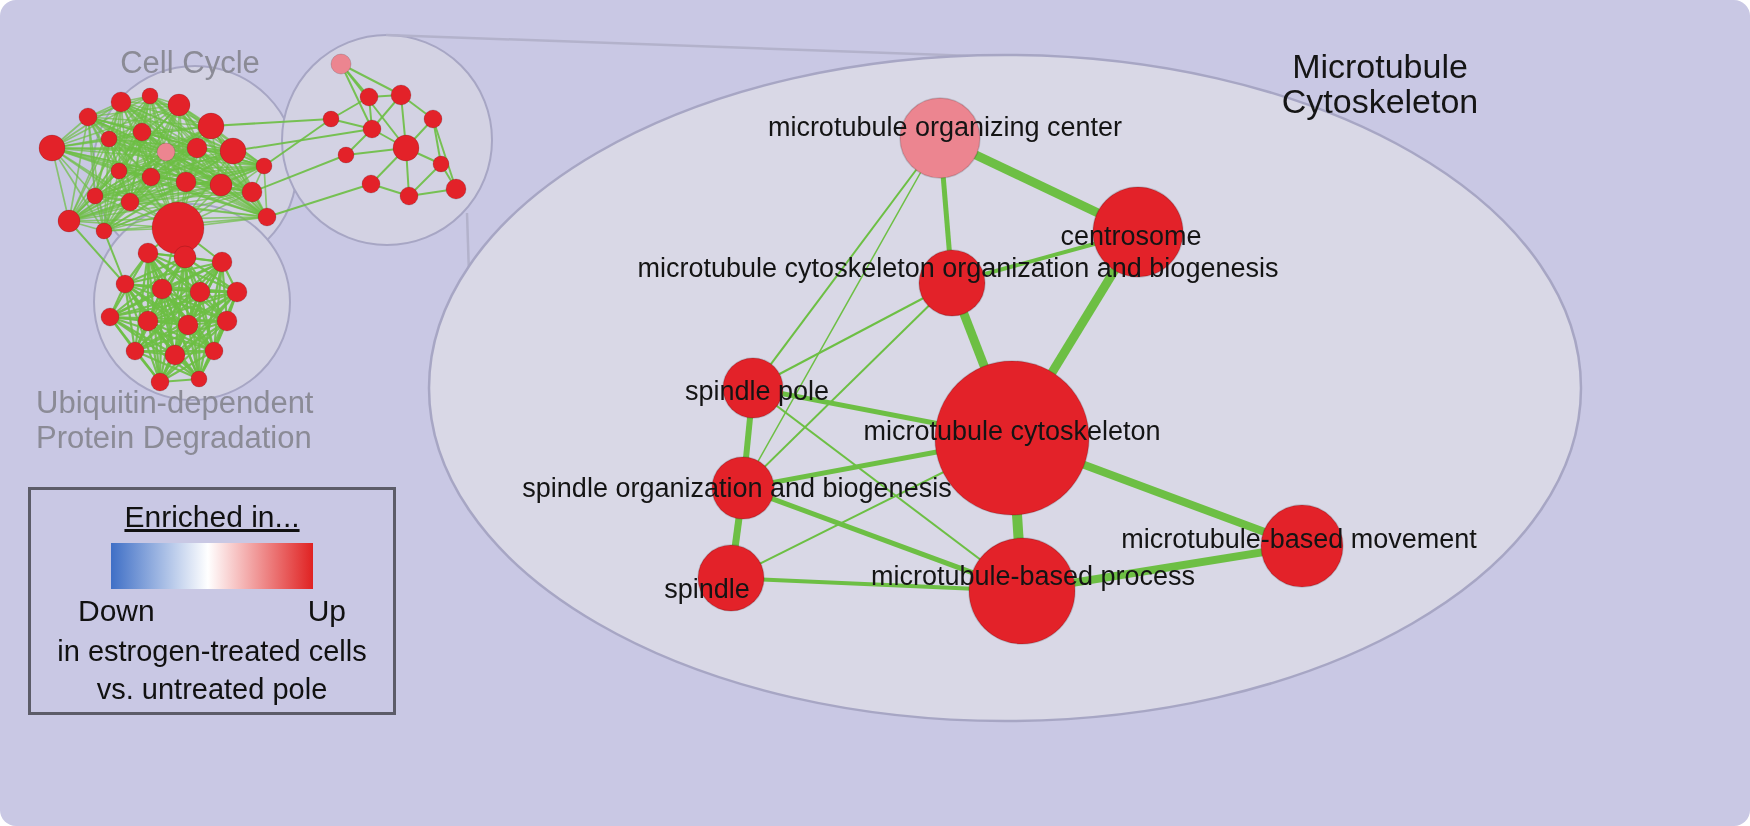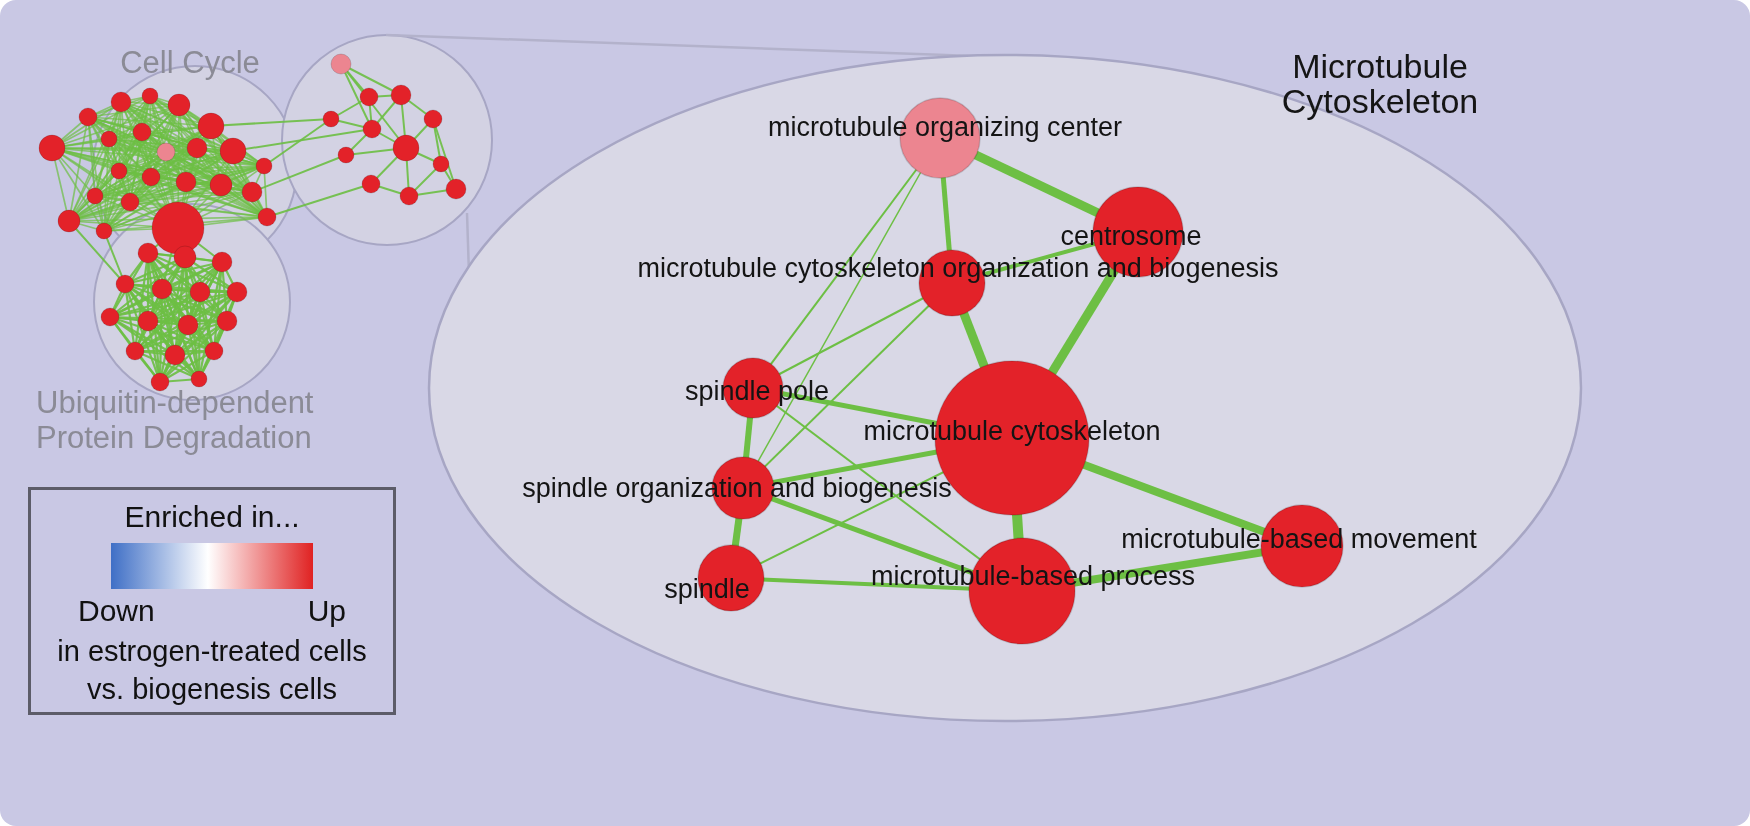--- a/index.html
+++ b/index.html
@@ -5,21 +5,21 @@
   html,body{margin:0;padding:0;background:#ffffff;}
   body{font-family:"Liberation Sans",sans-serif;}
   .stage{position:relative;width:1750px;height:826px;overflow:hidden;}
   svg{position:absolute;left:0;top:0;}
   text{font-family:"Liberation Sans",sans-serif;}
   .zoom-label{font-size:27px;fill:#141414;}
   .cluster-label-gray{font-size:31px;fill:#8b8b96;}
   .big-label{font-size:34px;fill:#151515;}
   .legend{position:absolute;left:28px;top:487px;width:368px;height:228px;
           border:3px solid #5c5c68;box-sizing:border-box;text-align:center;color:#111;}
-  .legend-title{font-size:30px;margin-top:10px;}
+  .legend-title{font-size:30px;margin-top:10px;text-decoration:underline;}
   .legend-gradient{width:202px;height:46px;margin:9px auto 5px auto;}
   .legend-ends{display:flex;justify-content:space-between;width:268px;margin:0 auto;font-size:30px;}
   .legend-caption{font-size:29px;line-height:1.3;margin-top:5px;}
 </style>
 </head>
 <body>
 
 <div class="stage">
   <svg id="scene" width="1750" height="826" viewBox="0 0 1750 826">
 
@@ -555,16 +555,16 @@
 
   <div class="legend">
     <div class="legend-title">Enriched in...</div>
     <div class="legend-gradient" style="background: linear-gradient(90deg, rgb(63, 111, 198) 0%, rgb(255, 255, 255) 48%, rgb(224, 34, 34) 100%);"></div>
     <div class="legend-ends">
       <span>Down</span>
       <span>Up</span>
     </div>
     <div class="legend-caption">
       <div>in estrogen-treated cells</div>
-      <div>vs. biogenesis cells</div>
+      <div>vs. untreated pole</div>
     </div>
   </div>
 </div>
 
 </body></html>

